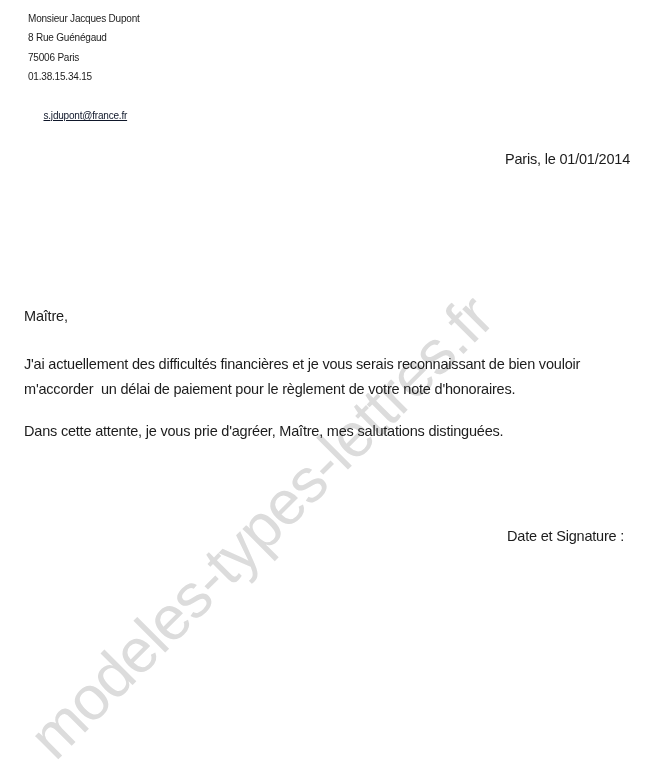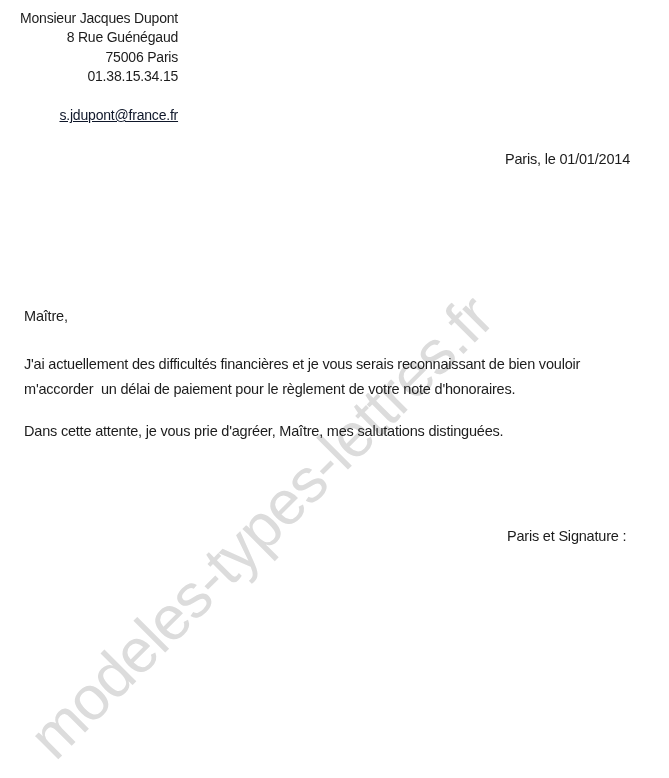--- a/index.html
+++ b/index.html
@@ -27,26 +27,25 @@
     font-weight: 400;
     color: #dcdcdc;
     white-space: nowrap;
     letter-spacing: -1px;
     transform: rotate(-45deg);
     transform-origin: 0 0;
     user-select: none;
   }
   .sender {
     position: absolute;
-    left: 20px;
+    left: 28px;
     top: 9px;
-    font-size: 14px;
+    font-size: 10px;
     line-height: 19.4px;
     z-index: 1;
-    text-align: right;
   }
   .sender-line { white-space: pre-wrap; }
   .email-link {
     color: #0f172a;
     text-decoration: underline;
     cursor: pointer;
   }
   .date-line {
     position: absolute;
     top: 151px;
@@ -118,15 +117,15 @@
 
   <div class="salutation">Maître,</div>
 
   <div class="para1">
     <div class="body-line">J'ai actuellement des difficultés financières et je vous serais reconnaissant de bien vouloir</div>
     <div class="body-line">m'accorder  un délai de paiement pour le règlement de votre note d'honoraires.</div>
   </div>
 
   <div class="para2">Dans cette attente, je vous prie d'agréer, Maître, mes salutations distinguées.</div>
 
-  <div class="signature-label">Paris et Signature :</div>
+  <div class="signature-label">Date et Signature :</div>
 
 </div>
 
 </body></html>

